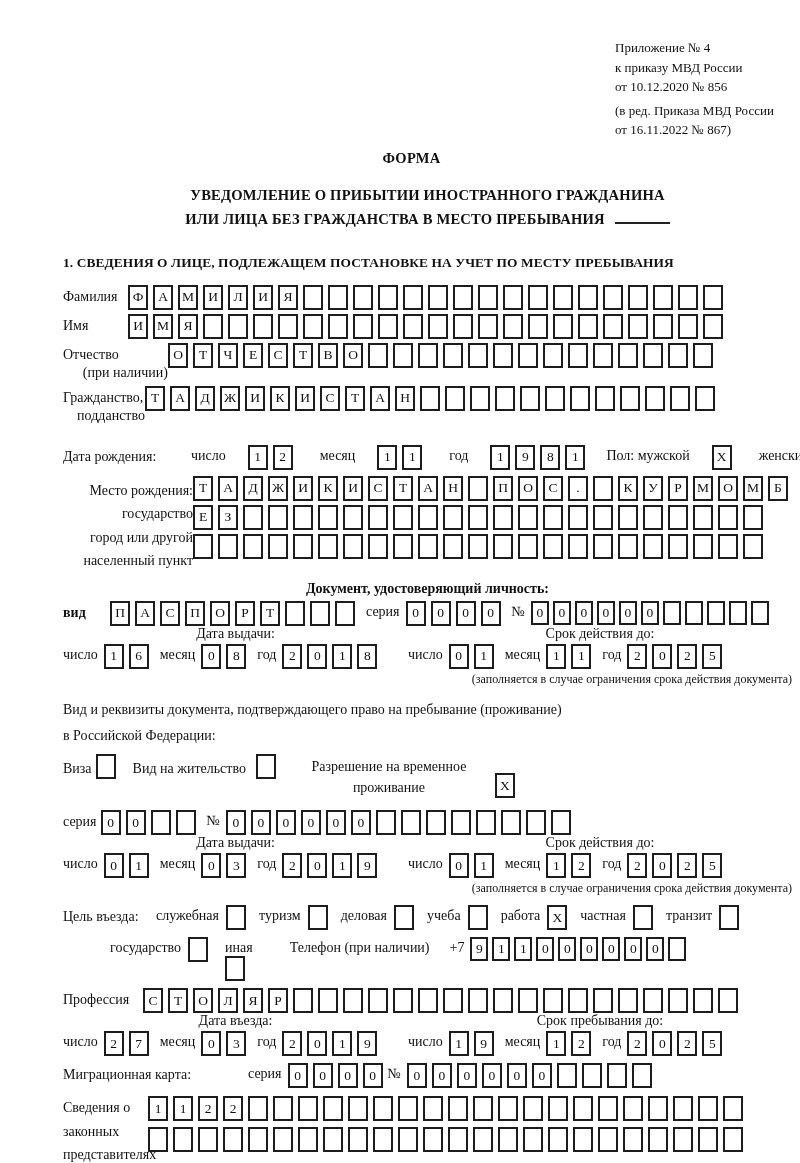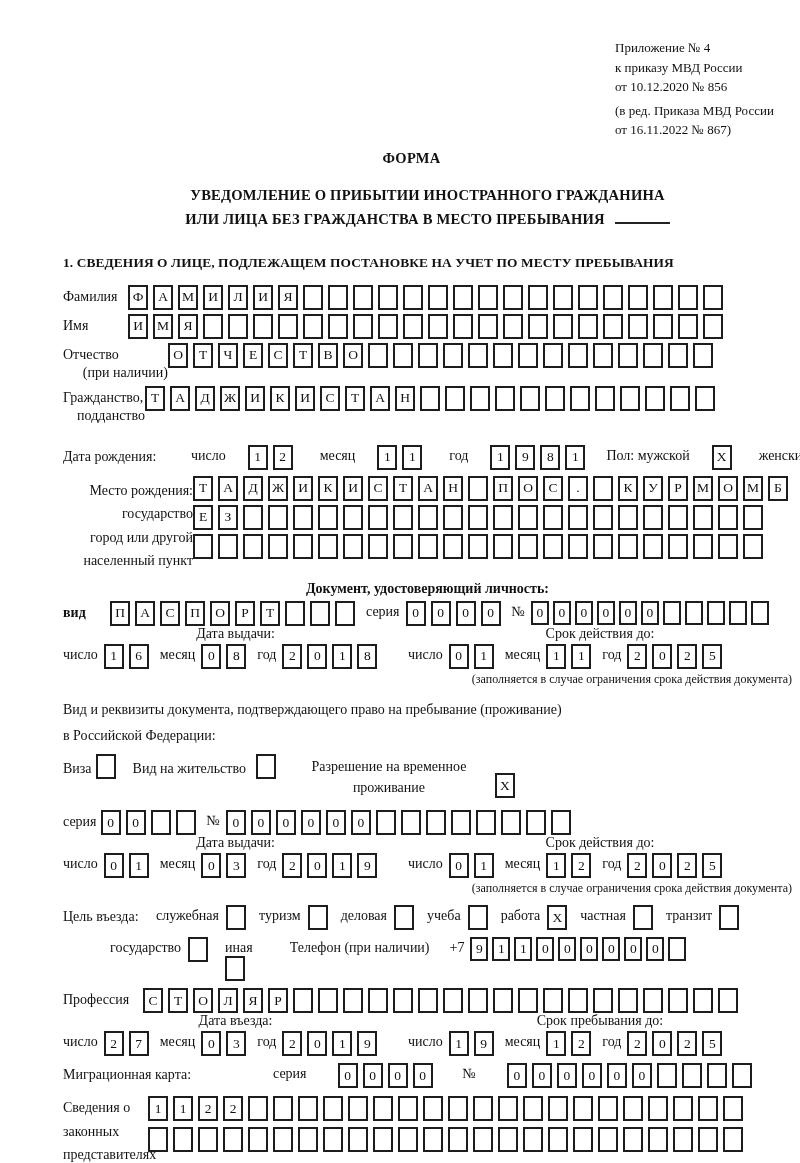--- a/index.html
+++ b/index.html
@@ -655,21 +655,21 @@
           <span class="cells">
             <span class="cell">2</span>
             <span class="cell">0</span>
             <span class="cell">2</span>
             <span class="cell">5</span>
           </span>
       </span>
     </span>
   </div>
 
-  <div class="frow" style="margin-top:7px;gap:25px;">
+  <div class="frow" style="margin-top:7px;">
     <span class="lbl w185">Миграционная карта:</span>
     <span class="sp0">серия</span>
     <span class="cells">
         <span class="cell">0</span>
         <span class="cell">0</span>
         <span class="cell">0</span>
         <span class="cell">0</span>
       </span>
     <span class="sp0">№</span>
     <span class="cells">

